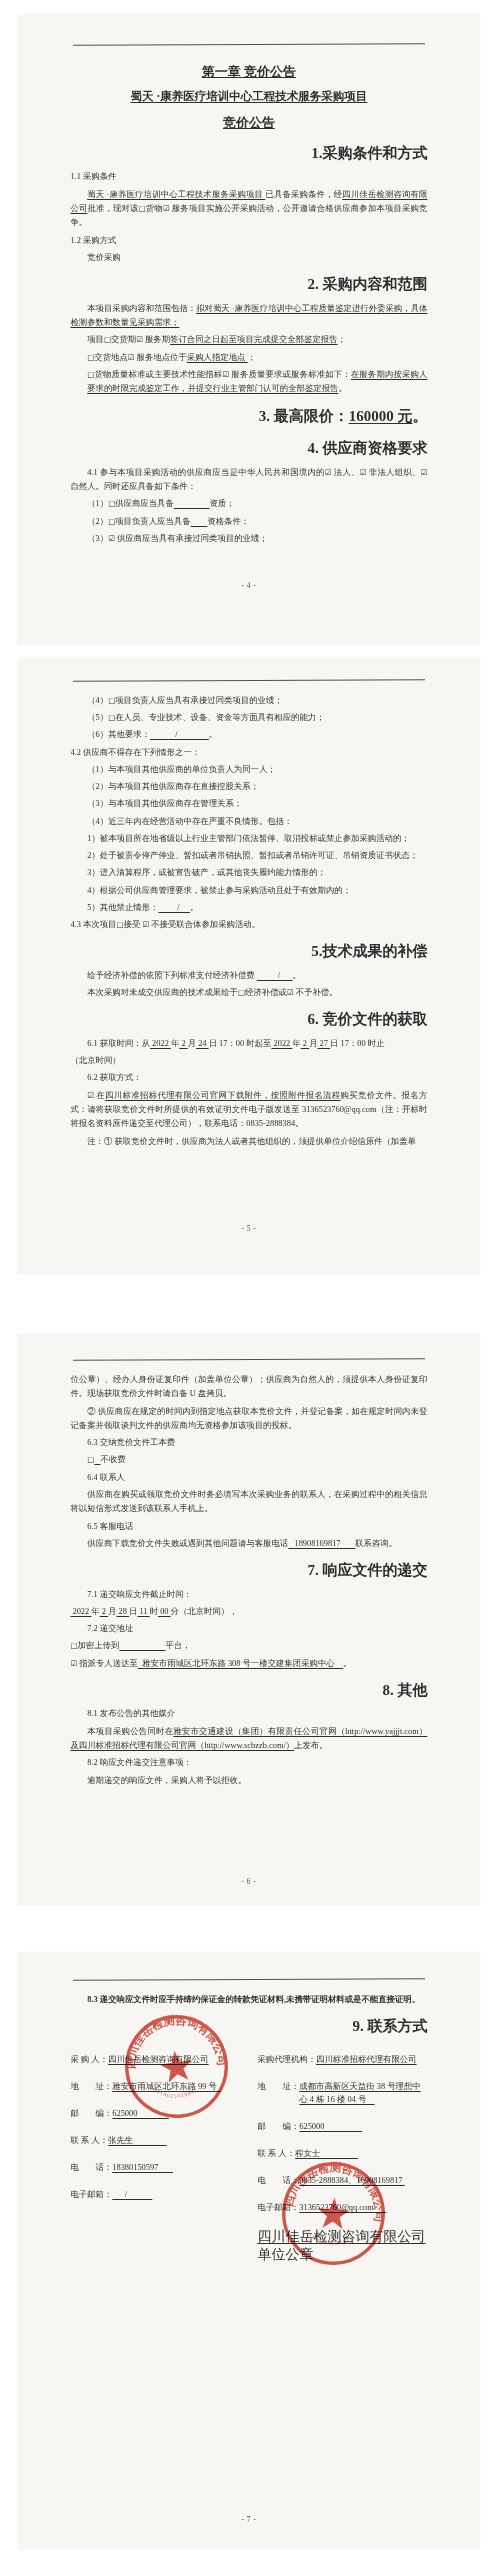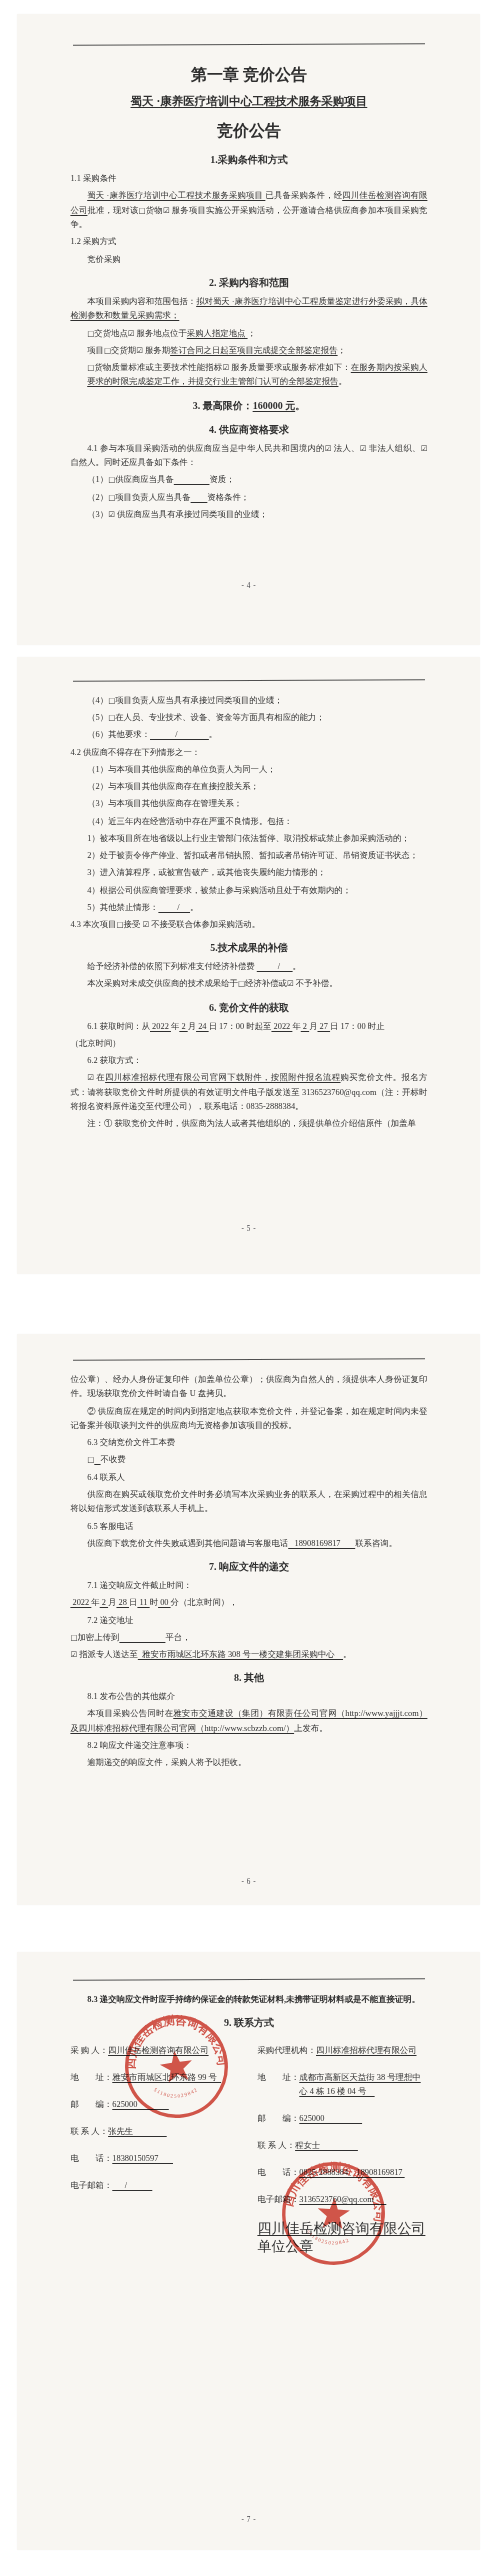--- a/index.html
+++ b/index.html
@@ -15,24 +15,24 @@
   .pg1 .rule{margin-top:30px;}
   .pg2 .rule{margin-top:23px;}
   .pg3 .rule{margin-top:25px;}
   .pg4 .rule{margin-top:27px;}
   .content{padding:10px 53px 0 53px;}
   .line{font-size:8.4px;line-height:1.72;margin:2.8px 0;text-align:justify;white-space:pre-wrap;}
   .line span{white-space:pre-wrap;}
   .u{text-decoration:underline;text-underline-offset:1.9px;text-decoration-thickness:0.6px;}
   .b{font-weight:700;}
   .cb{font-family:"DejaVu Sans",sans-serif;font-size:7.5px;}
-  .h1{text-align:center;font-weight:700;font-size:16px;margin:6.2px 0 1.2px 0;}
+  .h1{text-align:center;font-weight:700;font-size:13px;margin:6.2px 0 1.2px 0;text-decoration:underline;}
   .title{text-align:center;font-weight:700;font-size:11.5px;margin:3.7px 0 1.2px 0;}
   .sub{margin-top:5px;}
-  .sec{font-weight:700;font-size:10px;margin:6.8px 0 3.7px 0;text-align:center;}
+  .sec{font-weight:700;font-size:15px;margin:6.8px 0 3.7px 0;text-align:right;}
   .plain{text-indent:0;}
   .para{text-indent:2em;}
   .indent2{padding-left:2em;}
   .pagenum{position:absolute;left:0;right:0;text-align:center;font-size:7.2px;color:#45454a;
            letter-spacing:0.6px;}
   .pg1 .pagenum{bottom:55px;}
   .pg2 .pagenum{bottom:41px;}
   .pg3 .pagenum{bottom:18.7px;}
   .pg4 .pagenum{bottom:26px;}
   
@@ -60,22 +60,22 @@
         <div class="line h1"><span class="b">第一章 竞价公告</span></div>
         <div class="line title"><span class="u b">蜀天 ·康养医疗培训中心工程技术服务采购项目</span></div>
         <div class="line h1 sub"><span class="b">竞价公告</span></div>
         <div class="line sec"><span class="b">1.采购条件和方式</span></div>
         <div class="line plain"><span>1.1 采购条件</span></div>
         <div class="line para"><span class="u">蜀天 ·康养医疗培训中心工程技术服务采购项目 </span><span>已具备采购条件，经</span><span class="u">四川佳岳检测咨询有限公司</span><span>批准，现对该</span><span class="cb">□</span><span>货物</span><span class="cb">☑</span><span> 服务项目实施公开采购活动，公开邀请合格供应商参加本项目采购竞争。</span></div>
         <div class="line plain"><span>1.2 采购方式</span></div>
         <div class="line indent2"><span>竞价采购</span></div>
         <div class="line sec"><span class="b">2. 采购内容和范围</span></div>
         <div class="line para"><span>本项目采购内容和范围包括：</span><span class="u">拟对蜀天 ·康养医疗培训中心工程质量鉴定进行外委采购，具体检测参数和数量见采购需求；</span></div>
+        <div class="line indent2"><span>项目</span><span class="cb">□</span><span>交货期</span><span class="cb">☑</span><span> 服务期</span><span class="u">签订合同之日起至项目完成提交全部鉴定报告</span><span>；</span></div>
         <div class="line indent2"><span class="cb">□</span><span>交货地点</span><span class="cb">☑</span><span> 服务地点位于</span><span class="u">采购人指定地点 </span><span>；</span></div>
-        <div class="line indent2"><span>项目</span><span class="cb">□</span><span>交货期</span><span class="cb">☑</span><span> 服务期</span><span class="u">签订合同之日起至项目完成提交全部鉴定报告</span><span>；</span></div>
         <div class="line indent2"><span class="cb">□</span><span>货物质量标准或主要技术性能指标</span><span class="cb">☑</span><span> 服务质量要求或服务标准如下：</span><span class="u">在服务期内按采购人要求的时限完成鉴定工作，并提交行业主管部门认可的全部鉴定报告</span><span>。</span></div>
         <div class="line sec"><span class="b">3. 最高限价：</span><span class="u b">160000 元</span><span class="b">。</span></div>
         <div class="line sec"><span class="b">4. 供应商资格要求</span></div>
         <div class="line para"><span>4.1 参与本项目采购活动的供应商应当是中华人民共和国境内的</span><span class="cb">☑</span><span> 法人、</span><span class="cb">☑</span><span> 非法人组织、</span><span class="cb">☑</span><span> 自然人。同时还应具备如下条件：</span></div>
         <div class="line indent2"><span>（1）</span><span class="cb">□</span><span>供应商应当具备</span><span class="u">&nbsp;&nbsp;&nbsp;&nbsp;&nbsp;&nbsp;&nbsp;&nbsp;&nbsp;&nbsp;&nbsp;&nbsp;&nbsp;&nbsp;&nbsp;&nbsp;&nbsp;</span><span>资质；</span></div>
         <div class="line indent2"><span>（2）</span><span class="cb">□</span><span>项目负责人应当具备</span><span class="u">&nbsp;&nbsp;&nbsp;&nbsp;&nbsp;&nbsp;&nbsp;&nbsp;</span><span>资格条件；</span></div>
         <div class="line indent2"><span>（3）</span><span class="cb">☑</span><span> 供应商应当具有承接过同类项目的业绩；</span></div>
       </div>
     <div class="pagenum">- 4 -</div>
   </section>

